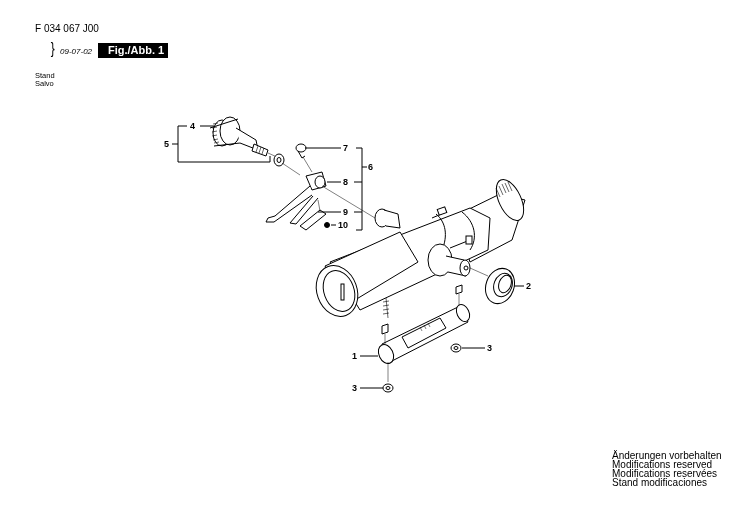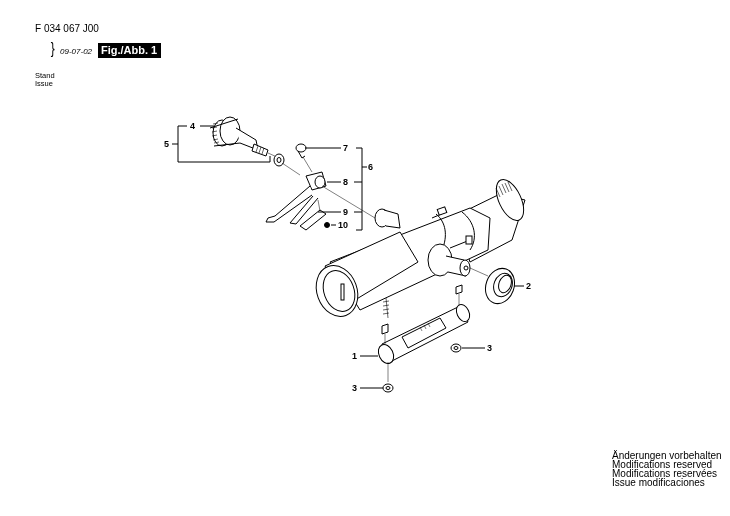--- a/index.html
+++ b/index.html
@@ -1,32 +1,32 @@
 <!DOCTYPE html>
 <html><head>
   <meta charset="utf-8">
   <style>
     html, body { margin:0; padding:0; background:#ffffff; }
     body { width:730px; height:516px; position:relative; overflow:hidden; font-family:"Liberation Sans", sans-serif; color:#000; }
     .hdr-code { position:absolute; left:35px; top:23px; font-size:10px; }
     .hdr-stand { position:absolute; left:35px; top:43px; font-size:7.5px; line-height:8px;margin-top:29px; }
     .hdr-brace { position:absolute; left:50px; top:40px; font-size:17px; line-height:17px; transform:scaleX(0.7); }
     .hdr-date { position:absolute; left:60px; top:47px; font-size:8px;font-style:italic; }
-    .hdr-fig { position:absolute; left:98px; top:43px; background:#000; color:#fff; font-weight:bold; font-size:11px; padding:1px 4px 1px 3px; line-height:13px; }
+    .hdr-fig { position:absolute; left:98px; top:43px; background:#000; color:#fff; font-weight:bold; font-size:11px; padding:1px 4px 1px 10px; line-height:13px; }
     .footer { position:absolute; left:612px; top:451px; font-size:10px; line-height:9px; }
     svg.diagram { position:absolute; left:0; top:0; }
     .callout { font-family:"Liberation Sans", sans-serif; font-weight:bold; font-size:9px; fill:#000; }
   </style>
 </head>
 <body>
 
 <div class="hdr-code">F 034 067 J00</div>
 <div class="hdr-stand">
   <div>Stand</div>
-  <div>Issue</div>
+  <div>Salvo</div>
 </div>
 <div class="hdr-brace">}</div>
 <div class="hdr-date">09-07-02</div>
 <div class="hdr-fig">Fig./Abb. 1</div>
 
 <svg class="diagram" width="730" height="516" viewBox="0 0 730 516" xmlns="http://www.w3.org/2000/svg">
   <g fill="none" stroke="#000" stroke-width="1">
 
     <g>
       <ellipse cx="222" cy="133" rx="9" ry="13" fill="#fff"></ellipse>
@@ -192,14 +192,14 @@
   <text class="callout" x="526" y="289">2</text>
   <text class="callout" x="352" y="359">1</text>
   <text class="callout" x="487" y="351">3</text>
   <text class="callout" x="352" y="391">3</text>
 </svg>
 
 <div class="footer">
   <div>Änderungen vorbehalten</div>
   <div>Modifications reserved</div>
   <div>Modifications reservées</div>
-  <div>Issue modificaciones</div>
+  <div>Stand modificaciones</div>
 </div>
 
 </body></html>

